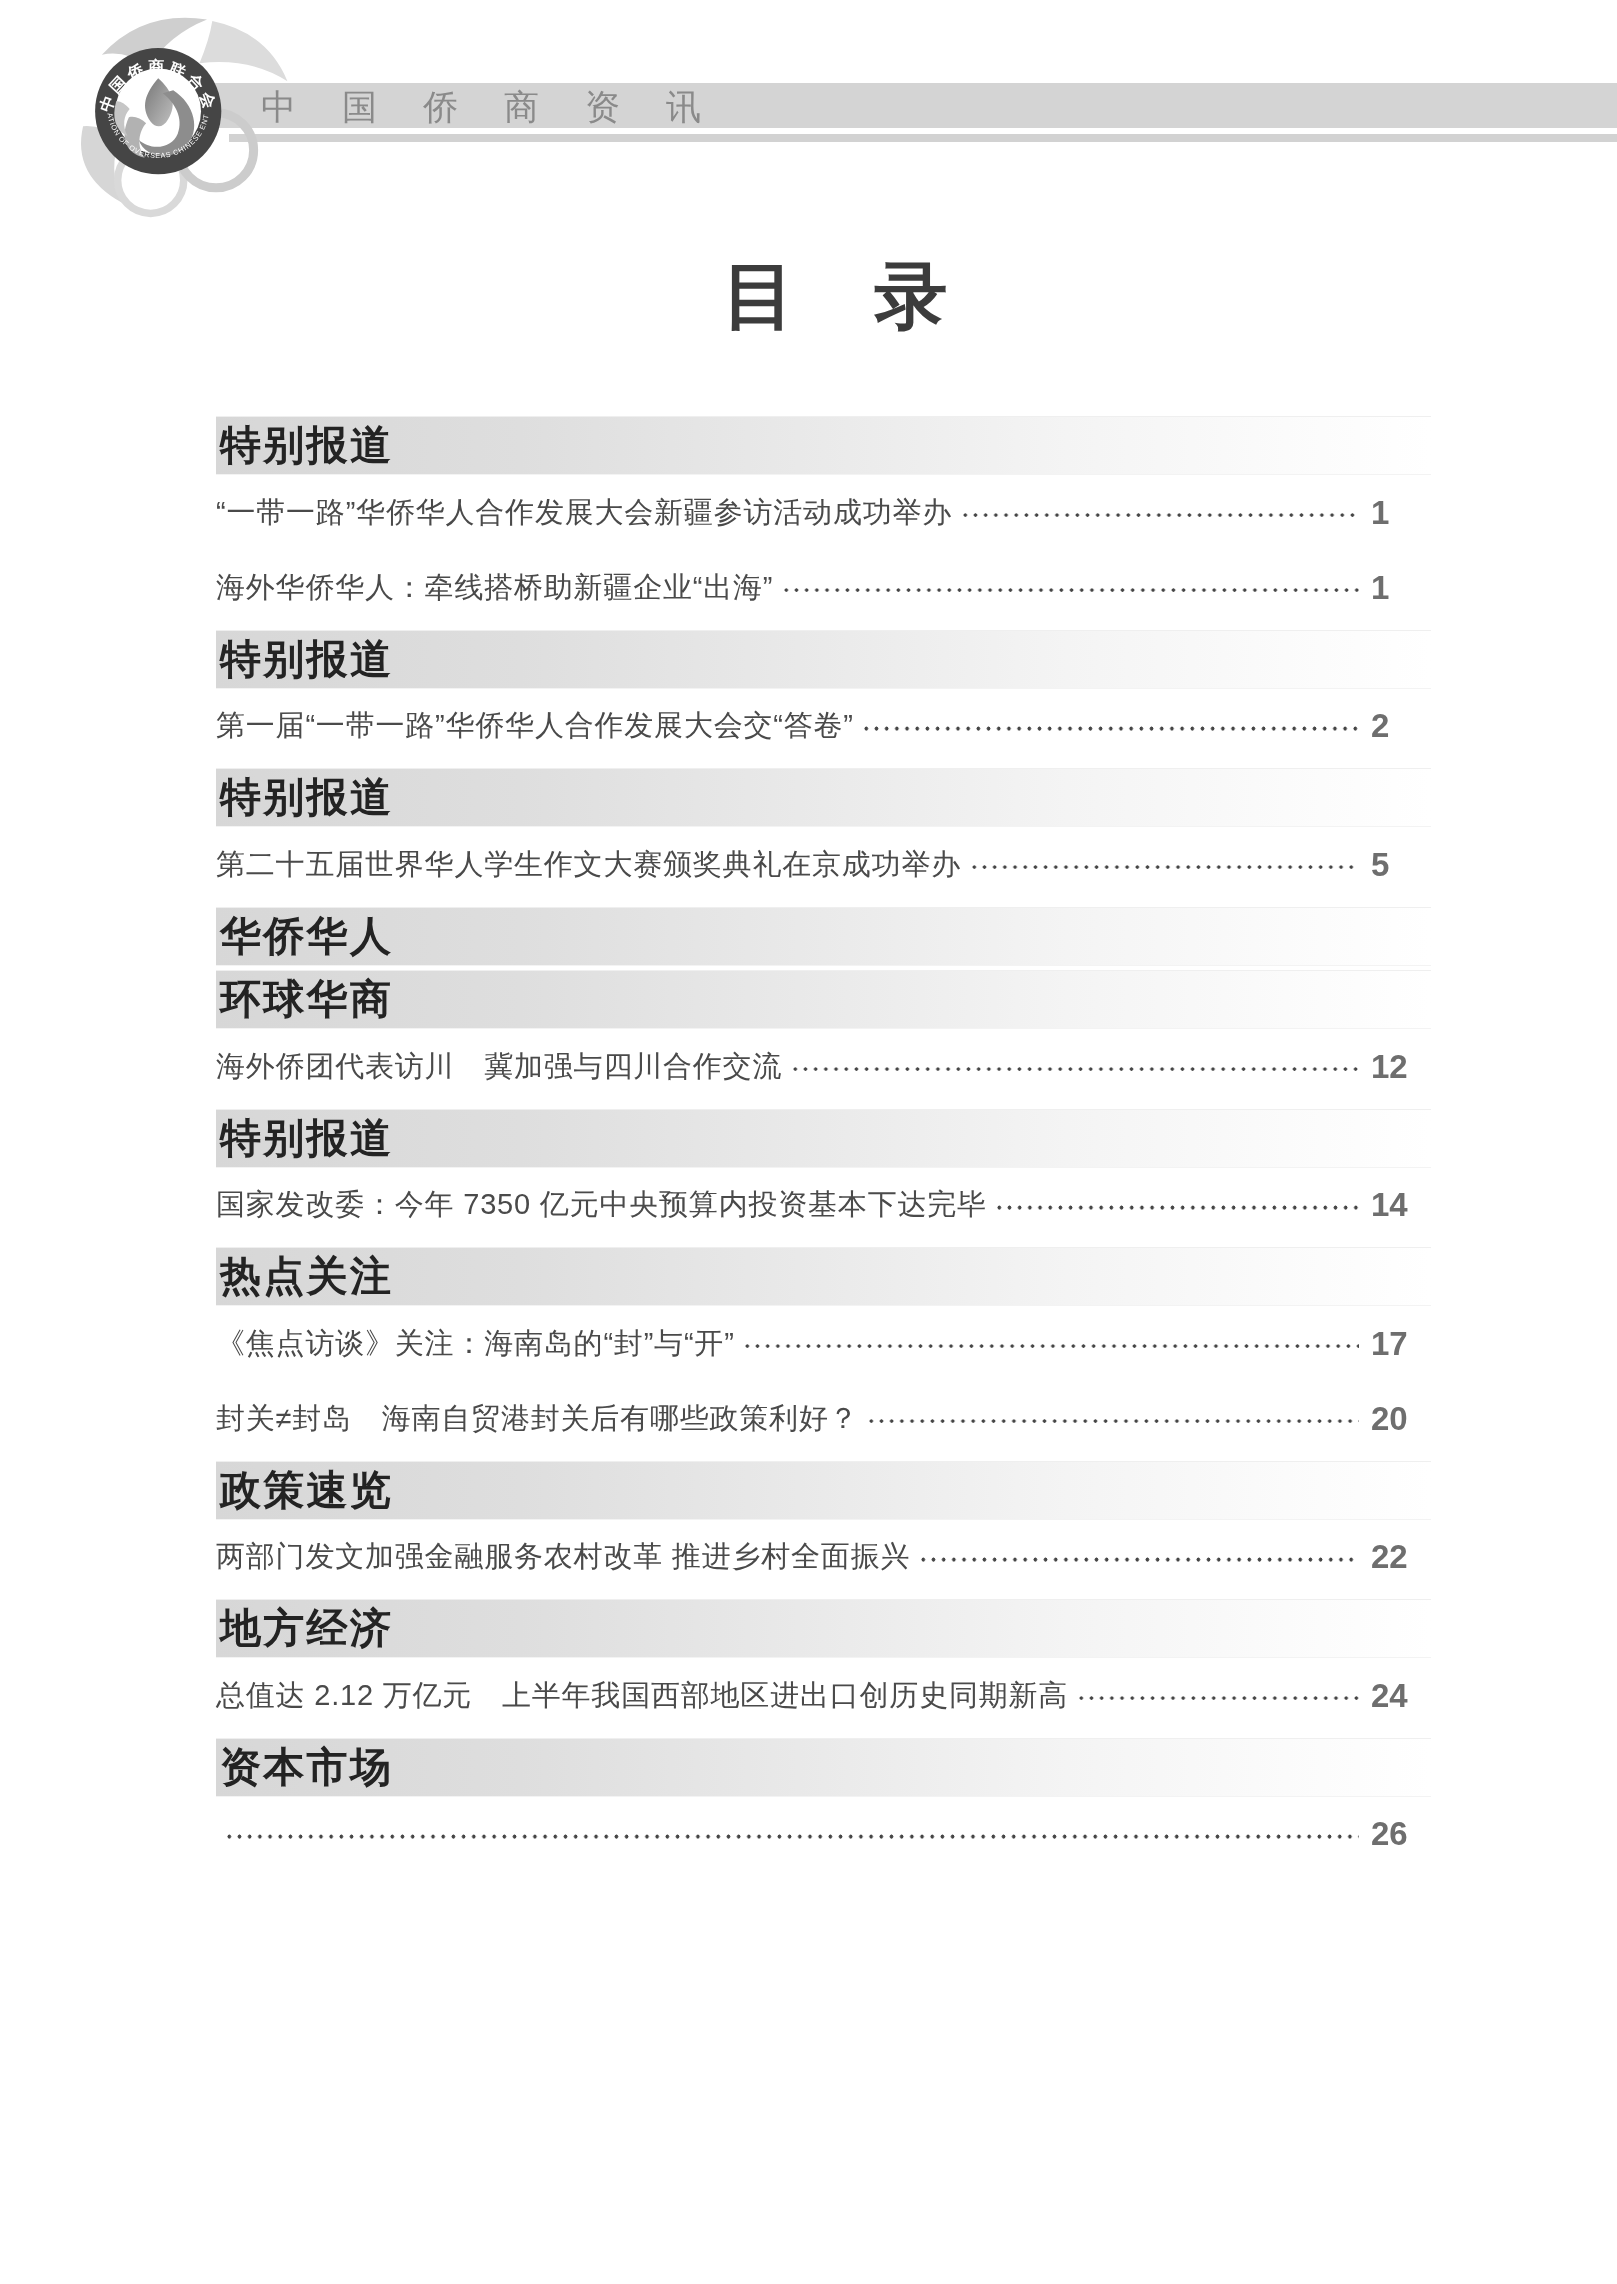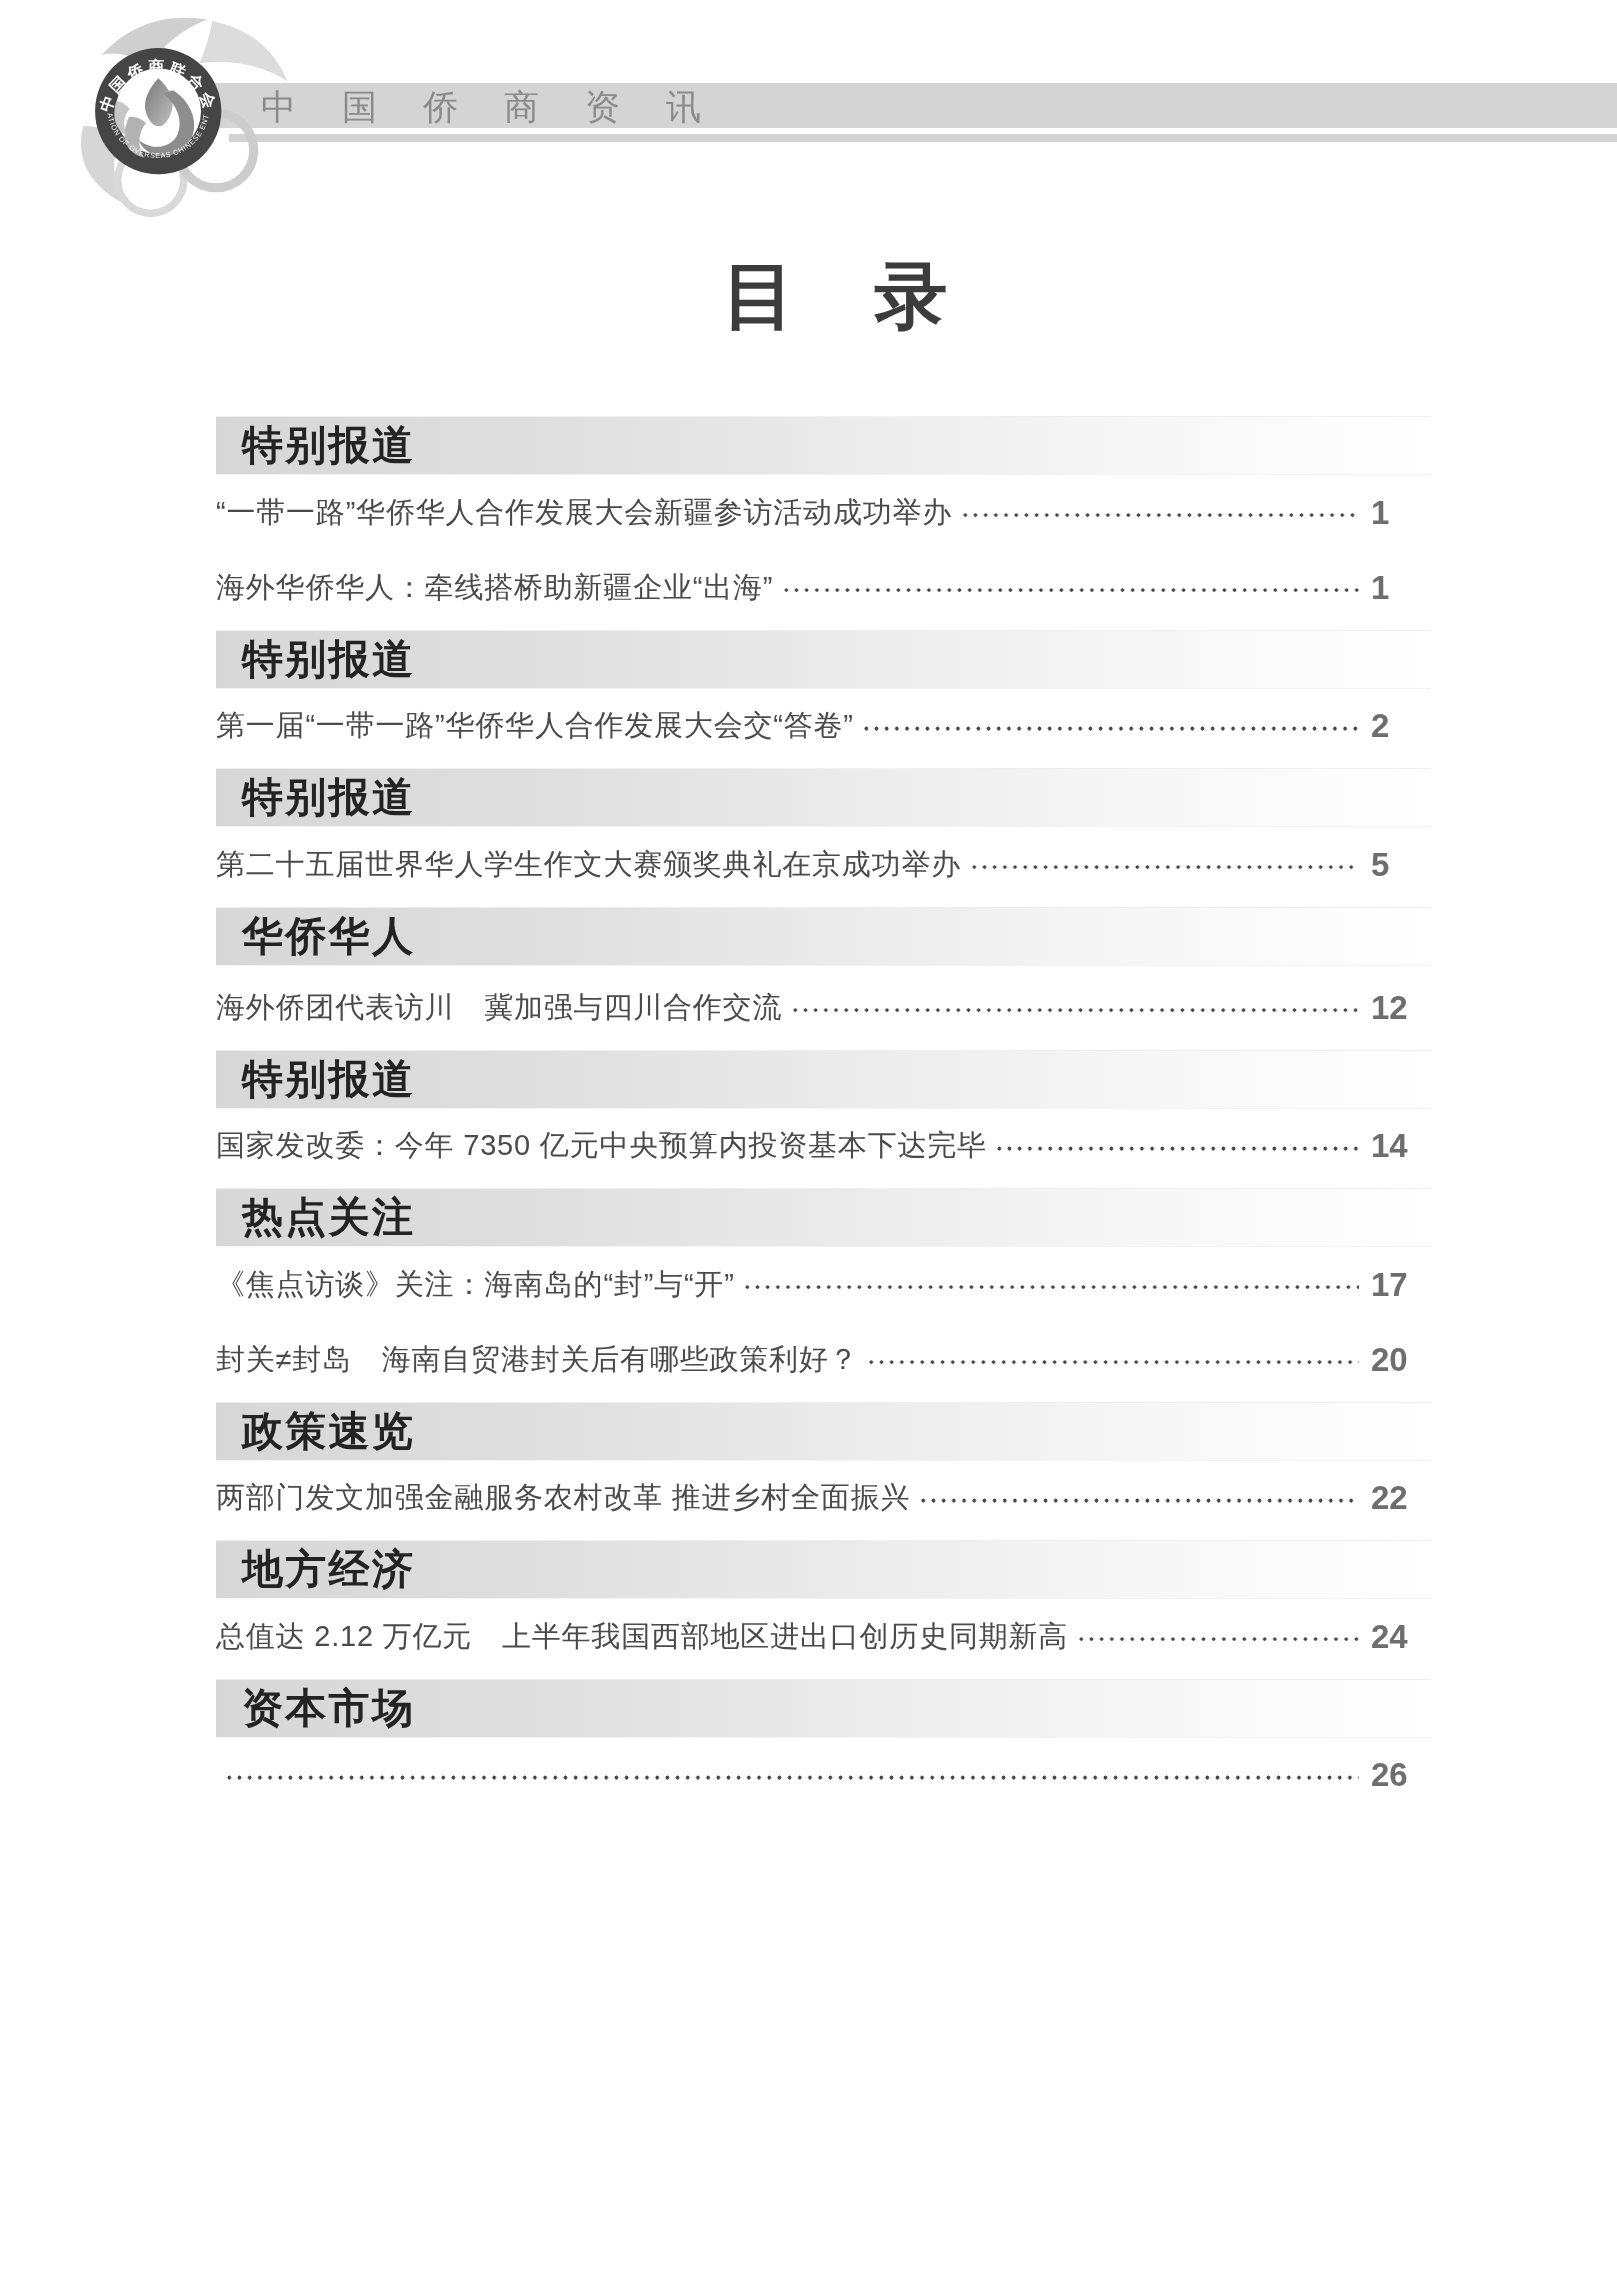--- a/index.html
+++ b/index.html
@@ -33,21 +33,21 @@
     font-size:73px;font-weight:bold;color:#3c3c3c;
     font-family:"Liberation Sans","DejaVu Sans",sans-serif;
     letter-spacing:3px;
     padding-left:28px;
   }
   
   .toc{position:absolute;left:216px;top:416px;width:1215px;}
   .toc-section{margin:0 0 4.5px 0;}
   .sec-bar{
     height:59px;display:flex;align-items:center;
-    padding-left:26px;box-sizing:border-box;
+    padding-left:4px;box-sizing:border-box;
     background:linear-gradient(to right,#d7d7d7 0%,#dedede 25%,#eaeaea 50%,#f4f4f4 70%,#fbfbfb 88%,#ffffff 100%);
     border-top:1.5px solid #efefef;
     border-bottom:1.5px solid #f3f3f3;
   }
   .sec-title{
     font-size:41px;font-weight:bold;color:#232323;letter-spacing:2.3px;
     font-family:"Liberation Serif","DejaVu Serif",serif;
     white-space:nowrap;
   }
   .toc-entry{
@@ -151,20 +151,23 @@
         </div>
       </section>
       <section class="toc-section">
       </section>
       <section class="toc-section">
         <div class="sec-bar">
           <span class="sec-title">华侨华人</span>
         </div>
       </section>
       <section class="toc-section">
+        <div class="sec-bar">
+          <span class="sec-title">环球华商</span>
+        </div>
         <div class="toc-entry">
           <span class="entry-text">海外侨团代表访川　冀加强与四川合作交流</span>
           <span class="leader"></span>
           <span class="pagenum">12</span>
         </div>
       </section>
       <section class="toc-section">
         <div class="sec-bar">
           <span class="sec-title">特别报道</span>
         </div>

